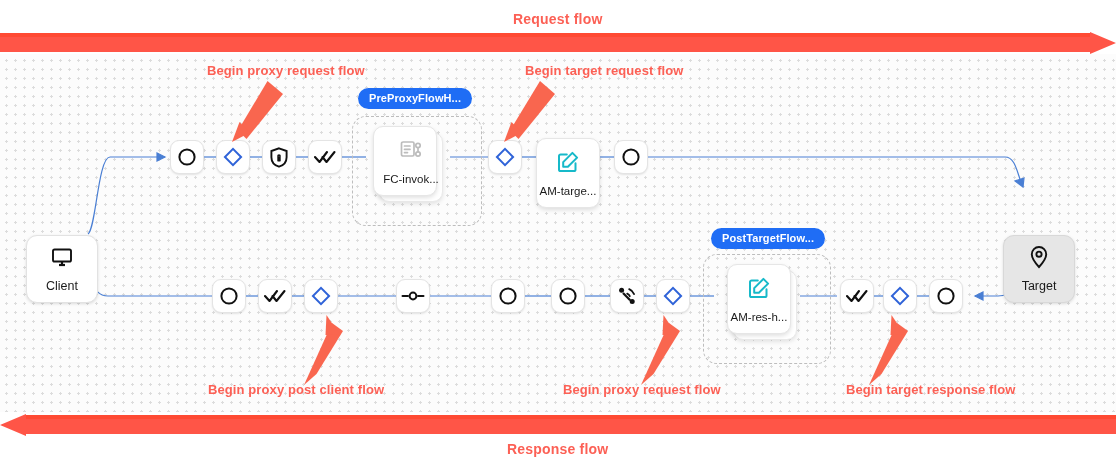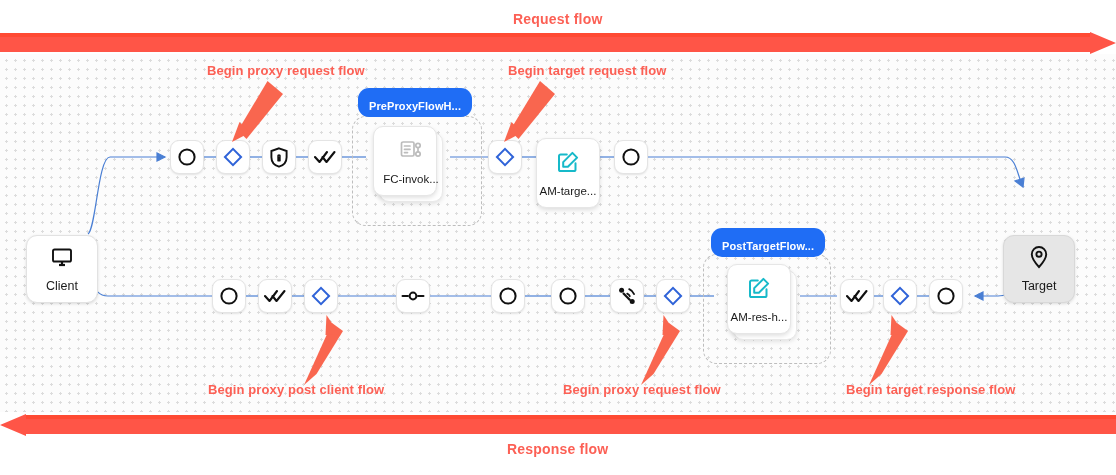--- a/index.html
+++ b/index.html
@@ -95,21 +95,21 @@
     position: absolute;
     border: 1.4px dashed #bdbdbd;
     border-radius: 14px;
     background: transparent;
   }
   .flow-badge {
     position: absolute;
     background: #1f6df5;
     color: #ffffff;
     font-size: 11px; font-weight: bold;
-    padding: 12px 11px 5px 11px;
+    padding: 4px 11px 5px 11px;
     border-radius: 11px;
     white-space: nowrap;
     z-index: 5;
     letter-spacing: .1px;
   }
 
   
   .anno-label {
     position: absolute;
     color: #fc6055;
@@ -394,21 +394,21 @@
 
         <path d="M641 331 L653.5 320 L680 277 L669 269 Z"></path>
         <path d="M663.5 261 L676.5 280.5 L662.5 281 Z"></path>
 
         <path d="M869 331 L881.5 320 L908 277 L897 269 Z"></path>
         <path d="M891.5 261 L904.5 280.5 L890.5 281 Z"></path>
       </g>
     </svg>
 
     <div class="anno-label" style="left:163px; top:9px;padding-left:44px;">Begin proxy request flow</div>
-    <div class="anno-label" style="left:508px; top:9px;">Begin target request flow</div>
+    <div class="anno-label" style="left:525px; top:9px;">Begin target request flow</div>
   </div>
 
   <div class="anno-label" style="position:absolute; left:208px; top:382px;">Begin proxy post client flow</div>
   <div class="anno-label" style="position:absolute; left:563px; top:382px;">Begin proxy request flow</div>
   <div class="anno-label" style="position:absolute; left:846px; top:382px;text-align:center;">Begin target response flow</div>
 
   <div class="banner" id="response-banner">
     <svg width="1116" height="22" viewBox="0 0 1116 22">
       <path d="M1116 2 H26 V0 L0 11 L26 22 V20 H1116 Z" fill="#ff5547"></path>
       <rect x="26" y="1" width="1090" height="4" fill="#ff4a33"></rect>

